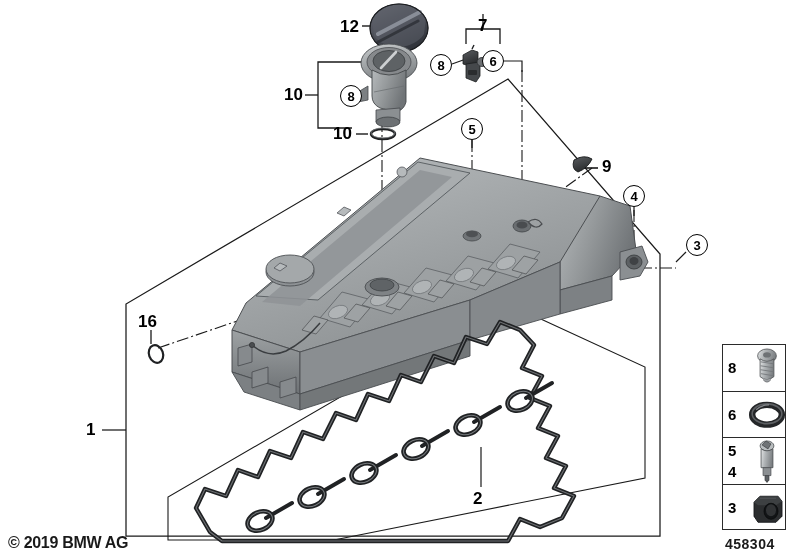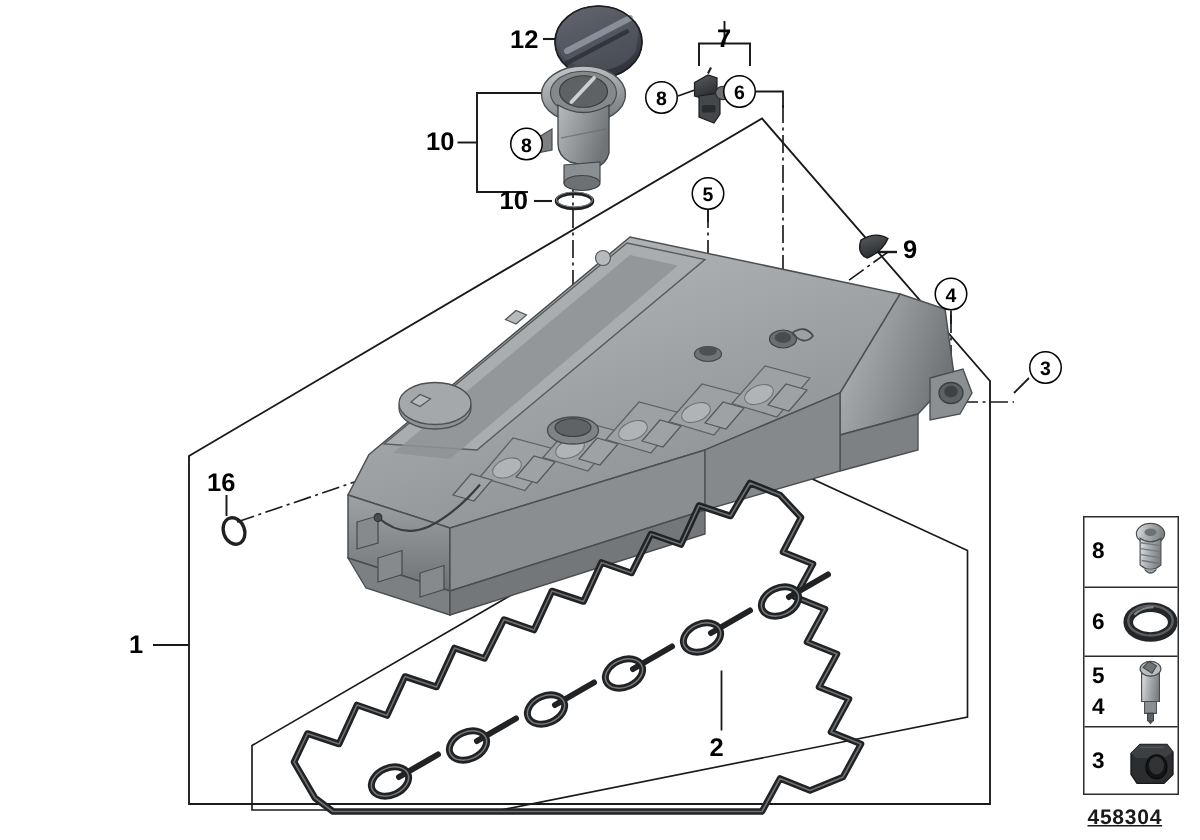--- a/index.html
+++ b/index.html
@@ -45,21 +45,20 @@
     font-family:"Liberation Sans", sans-serif;
   }
   .partno{
     position:absolute;
     left:725px;top:536px;
     font-size:14px;
     font-weight:bold;
     color:#1a1a1a;
     letter-spacing:0.5px;
     font-family:"Liberation Sans", sans-serif;
-    text-decoration:underline;
   }
   
   #legend{
     position:absolute;
     left:722px;top:344px;
     width:64px;height:186px;
     border:1.3px solid #2b2b2b;
     box-sizing:border-box;
     background:#fff;
   }
@@ -424,15 +423,16 @@
       <path d="M7,17 L13,11 L31,11 L35,16 L35,31 L29,37 L11,37 L7,31 Z" fill="#2b2d2f" stroke="#17191b" stroke-width="0.9"></path>
       <path d="M7,17 L13,11 L31,11 L35,16 L29,20 L11,20 Z" fill="#3d4042"></path>
       <ellipse cx="24" cy="26" rx="7" ry="8" fill="#121416" stroke="#0a0b0c" stroke-width="0.8"></ellipse>
       <ellipse cx="24" cy="25" rx="5" ry="6" fill="#4a4d50" opacity="0.55"></ellipse>
       <path d="M13,13 L29,13" stroke="#595c5f" stroke-width="1" opacity="0.7"></path>
     </svg>
   </div>
 
 </div>
 
+<div class="copyright">© 2019 BMW AG</div>
 <div class="partno">458304</div>
 
 </div>
 
 </body></html>

